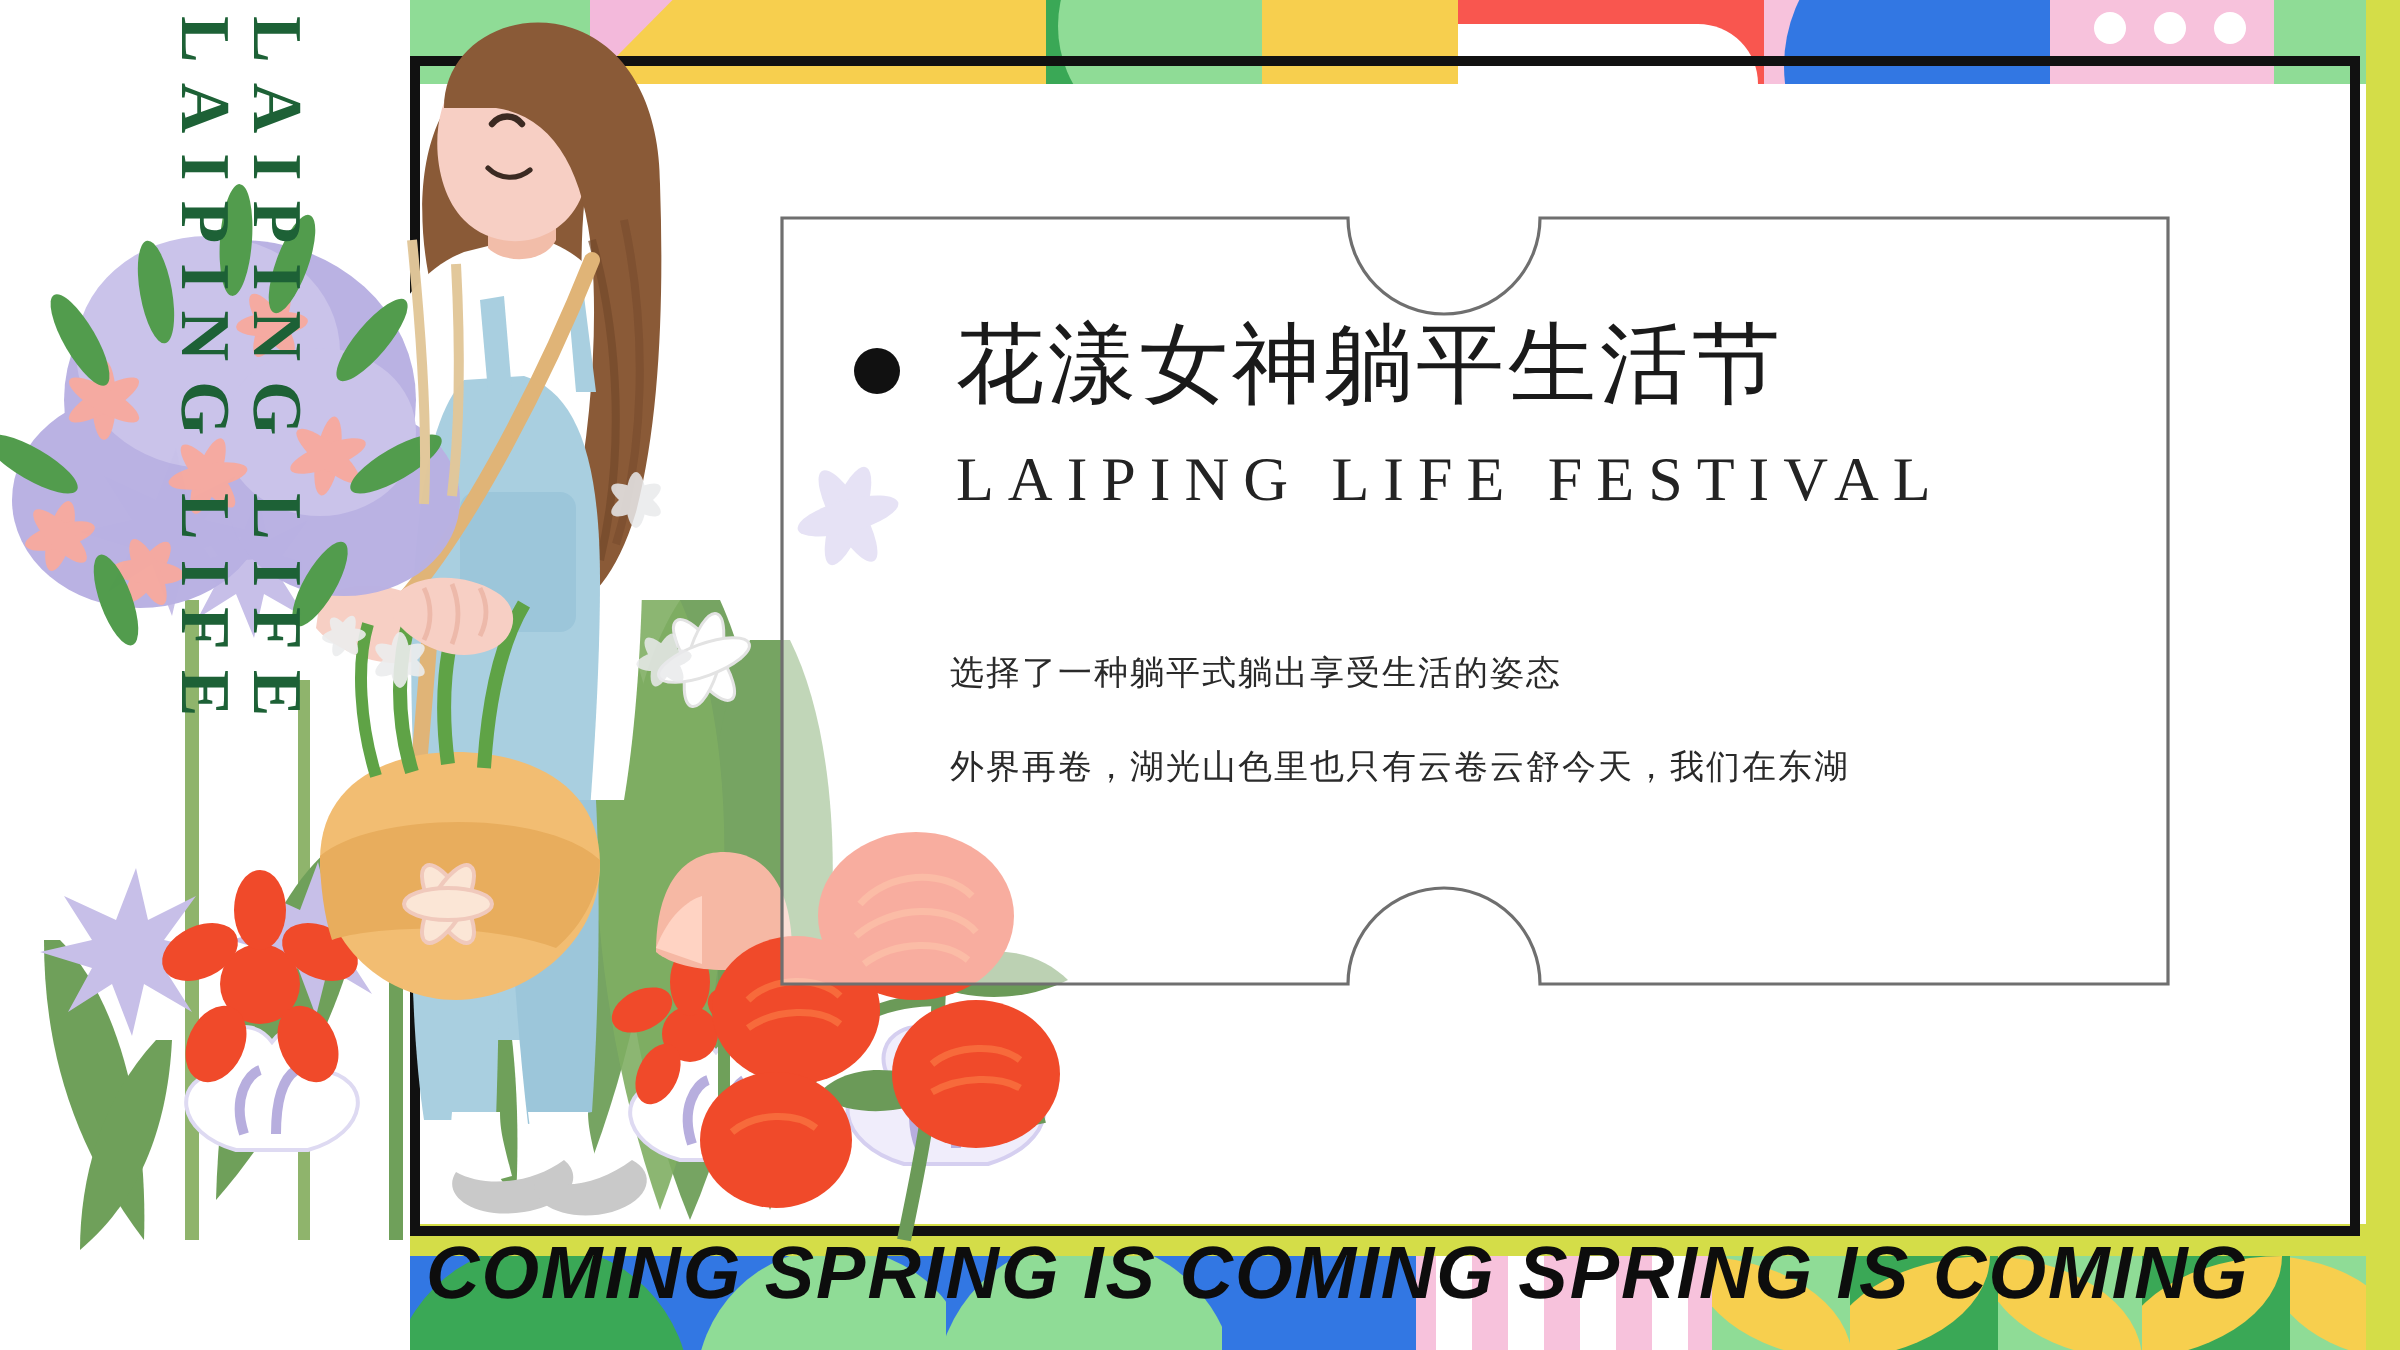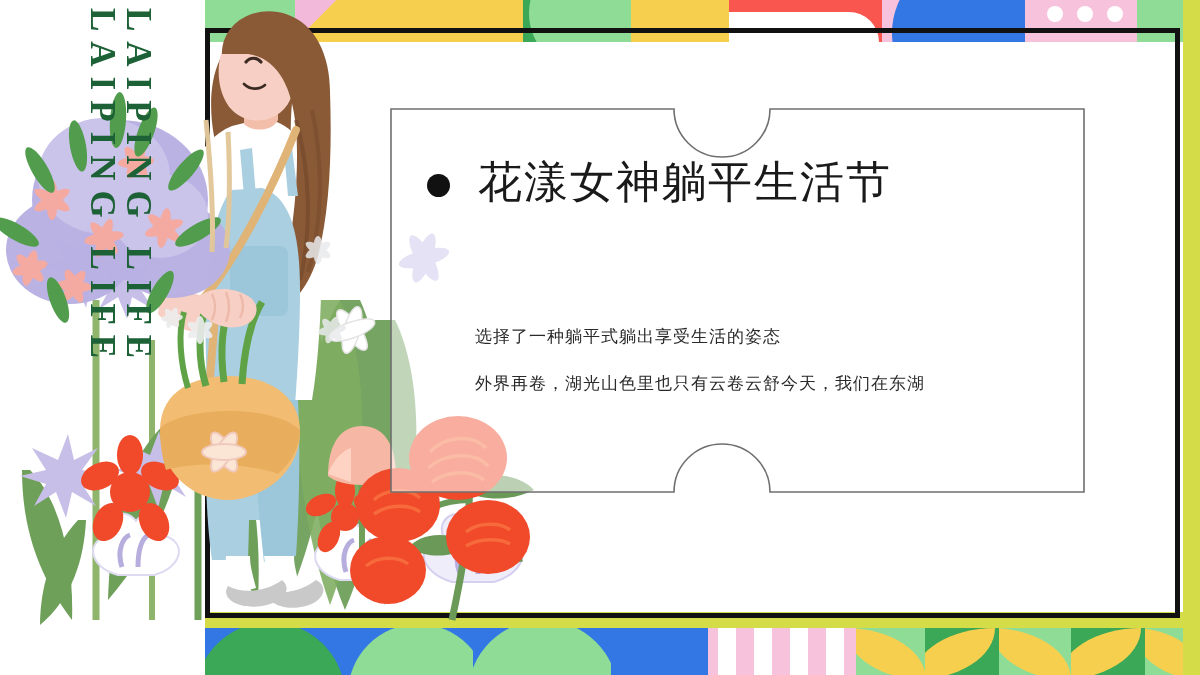--- a/index.html
+++ b/index.html
@@ -377,21 +377,25 @@
     <div class="vtext vt2">LAIPING LIFE</div>
   </div>
 
   <div class="card">
     <svg viewBox="0 0 695 385" width="695" height="385">
       <path d="M1 1 L284 1 A48 48 0 0 0 380 1 L694 1 L694 384 L380 384 A48 48 0 0 0 284 384 L1 384 Z" fill="#ffffff" fill-opacity="0.55" stroke="#6f6f6f" stroke-width="1.6"></path>
     </svg>
     <div class="card-inner">
       <div class="bullet"></div>
       <div class="title-cn">花漾女神躺平生活节</div>
+      <div class="title-en">LAIPING LIFE FESTIVAL</div>
       <div class="body-text">
         <div>选择了一种躺平式躺出享受生活的姿态</div>
         <div>外界再卷，湖光山色里也只有云卷云舒今天，我们在东湖</div>
       </div>
     </div>
   </div>
 
+  <div class="marquee">
+    <span>COMING SPRING IS COMING SPRING IS COMING</span>
+  </div>
 
 </div>
 
 </body></html>

